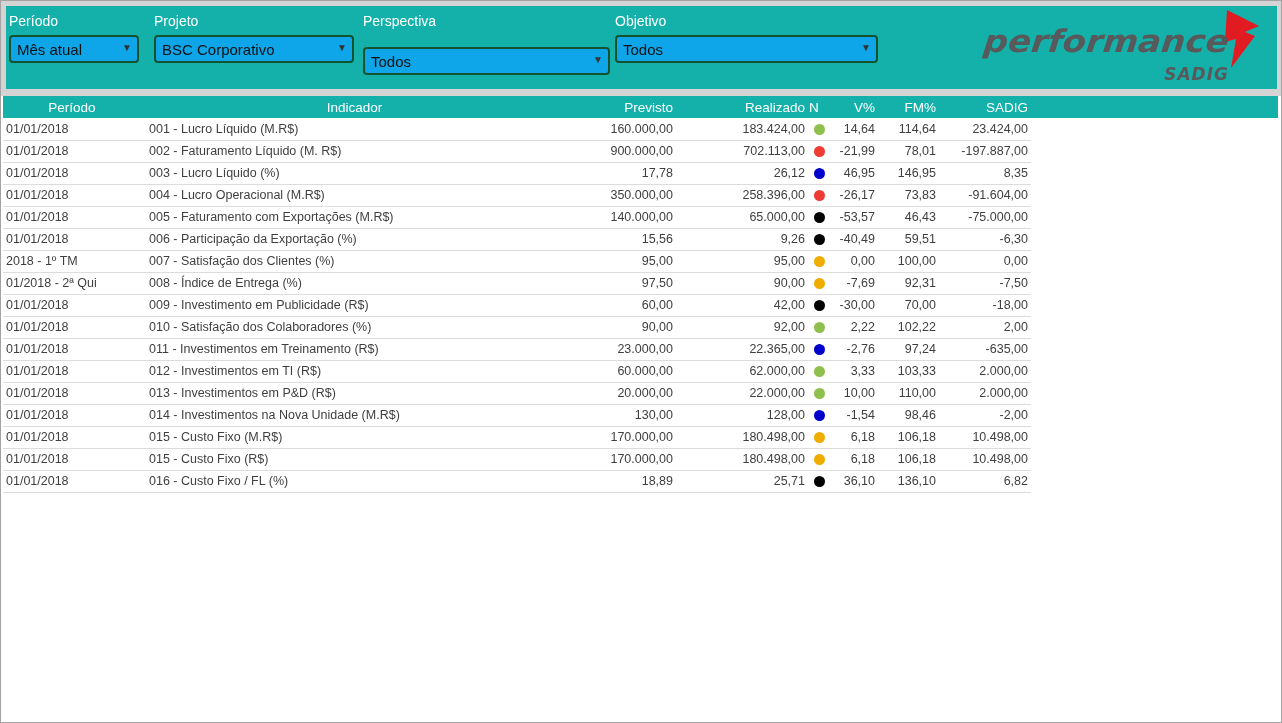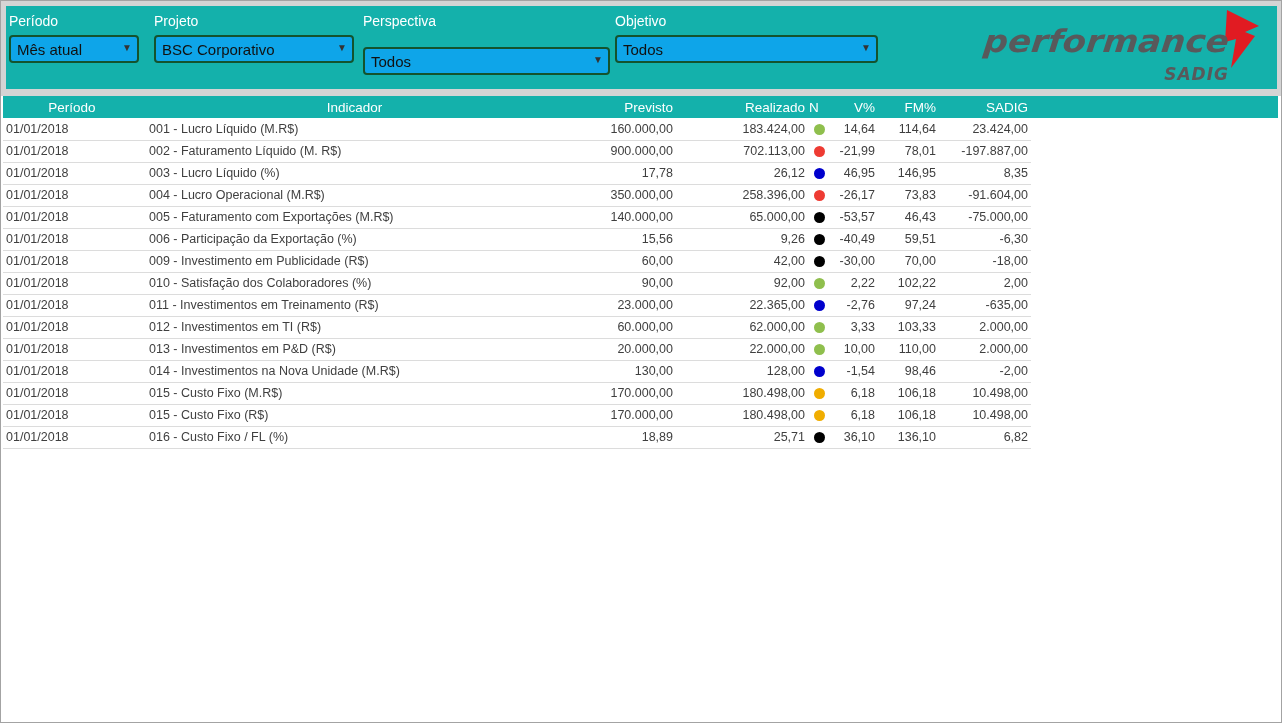--- a/index.html
+++ b/index.html
@@ -237,20 +237,42 @@
             <td class="al c-ind">006 - Participação da Exportação (%)</td>
             <td class="ar c-prev">15,56</td>
             <td class="ar c-real">9,26</td>
             <td class="c-dot"><span class="dot" style="background: rgb(0, 0, 0);"></span></td>
             <td class="ar c-v">-40,49</td>
             <td class="ar c-fm">59,51</td>
             <td class="ar c-vabs">-6,30</td>
             <td class="c-fill"></td>
           </tr>
           <tr>
+            <td class="al c-per">2018 - 1º TM</td>
+            <td class="al c-ind">007 - Satisfação dos Clientes (%)</td>
+            <td class="ar c-prev">95,00</td>
+            <td class="ar c-real">95,00</td>
+            <td class="c-dot"><span class="dot" style="background: rgb(240, 173, 0);"></span></td>
+            <td class="ar c-v">0,00</td>
+            <td class="ar c-fm">100,00</td>
+            <td class="ar c-vabs">0,00</td>
+            <td class="c-fill"></td>
+          </tr>
+          <tr>
+            <td class="al c-per">01/2018 - 2ª Qui</td>
+            <td class="al c-ind">008 - Índice de Entrega (%)</td>
+            <td class="ar c-prev">97,50</td>
+            <td class="ar c-real">90,00</td>
+            <td class="c-dot"><span class="dot" style="background: rgb(240, 173, 0);"></span></td>
+            <td class="ar c-v">-7,69</td>
+            <td class="ar c-fm">92,31</td>
+            <td class="ar c-vabs">-7,50</td>
+            <td class="c-fill"></td>
+          </tr>
+          <tr>
             <td class="al c-per">01/01/2018</td>
             <td class="al c-ind">009 - Investimento em Publicidade (R$)</td>
             <td class="ar c-prev">60,00</td>
             <td class="ar c-real">42,00</td>
             <td class="c-dot"><span class="dot" style="background: rgb(0, 0, 0);"></span></td>
             <td class="ar c-v">-30,00</td>
             <td class="ar c-fm">70,00</td>
             <td class="ar c-vabs">-18,00</td>
             <td class="c-fill"></td>
           </tr>

